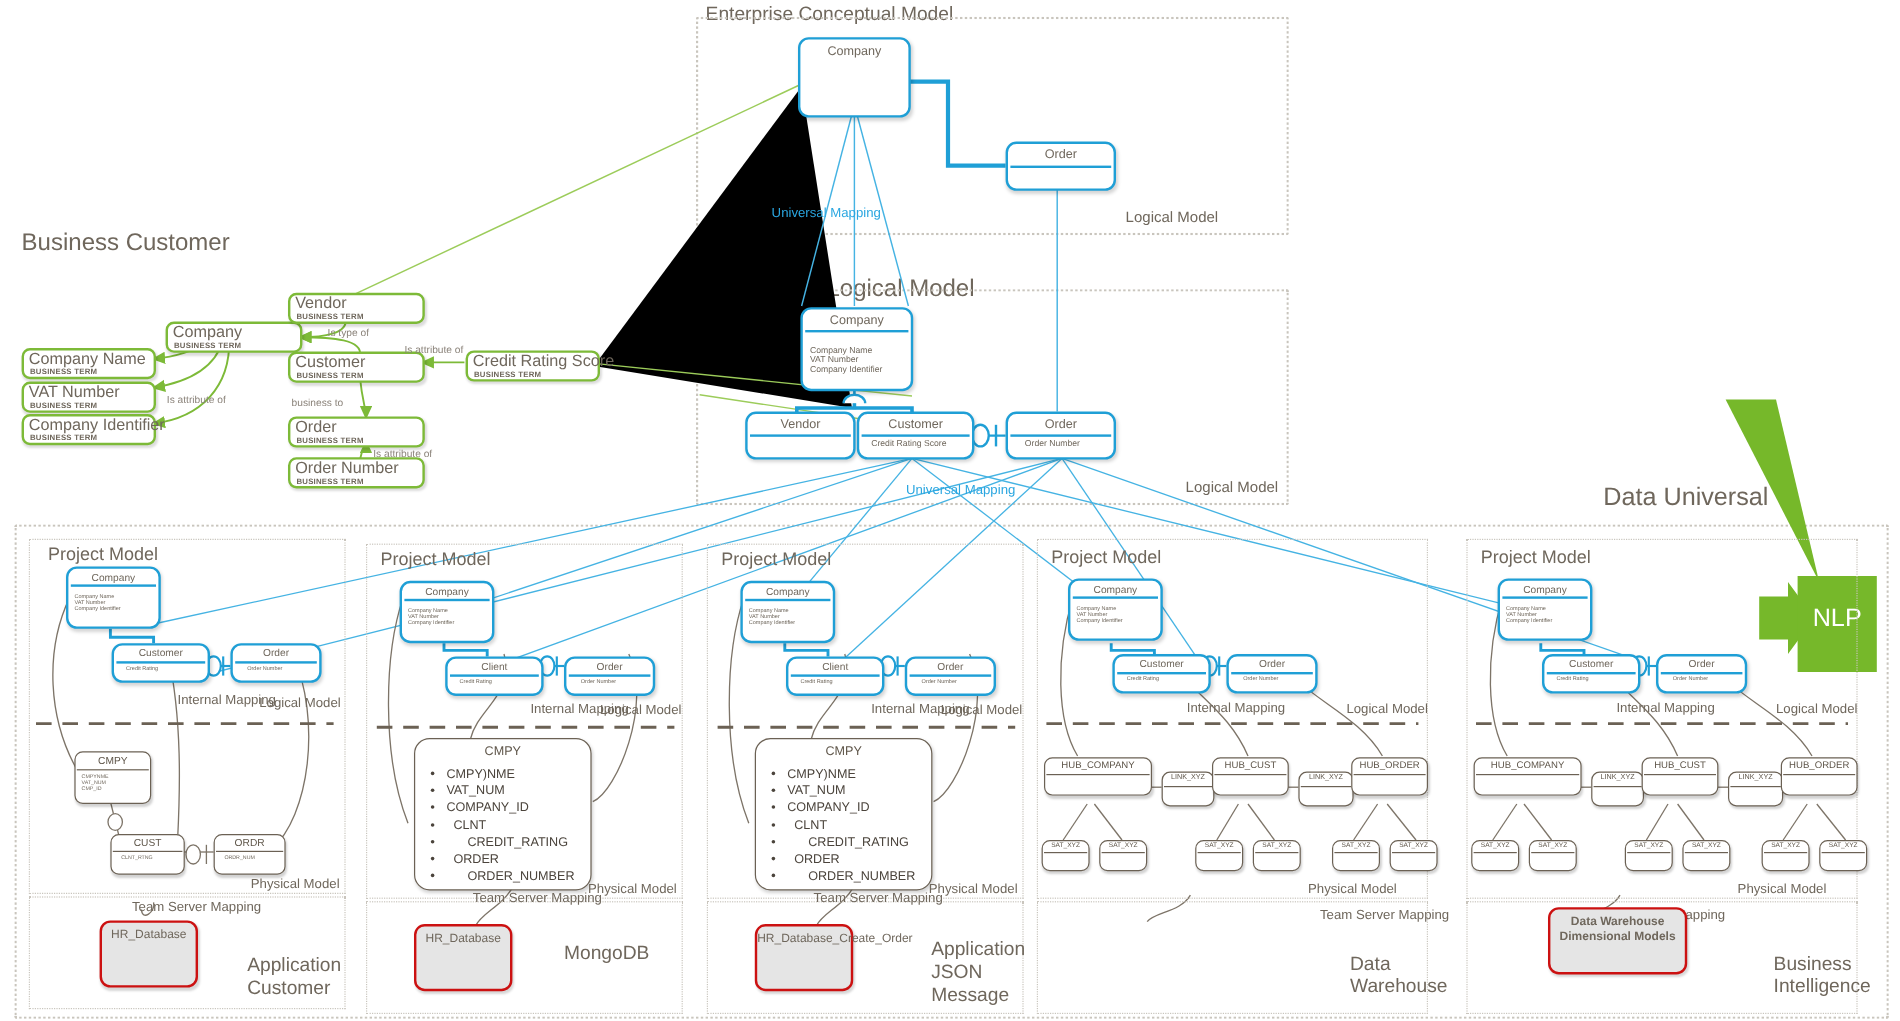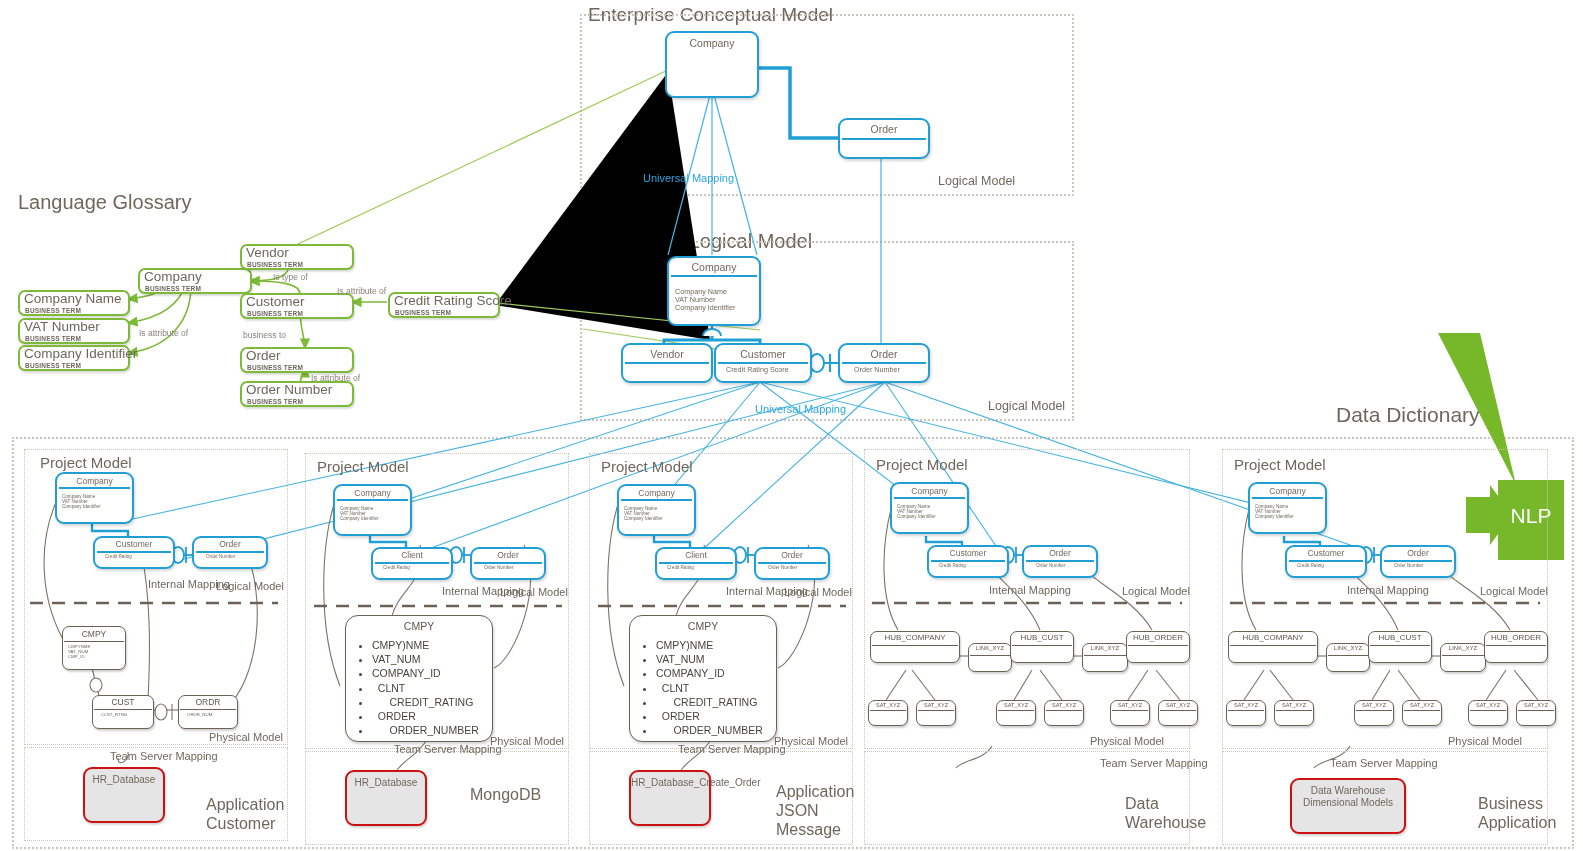--- a/index.html
+++ b/index.html
@@ -9,21 +9,21 @@
   svg.layer{position:absolute;left:0;top:0;width:1583px;height:851px;pointer-events:none;}
   .abs{position:absolute;}
 
   
   #title{left:14px;top:2px;width:500px;font-size:31px;line-height:1.24;
          font-weight:bold;color:#18a0d8;}
 
   
   .caption{color:#6f675c;font-weight:normal;}
   #cap-glossary{left:18px;top:191px;font-size:20px;}
-  #cap-concept{left:588px;top:4px;font-size:19px;}
+  #cap-concept{left:588px;top:4px;font-size:16px;}
   #cap-elm{left:592px;top:230px;font-size:20px;}
   #cap-datadict{left:1336px;top:403px;font-size:21px;}
 
   
   .dotted{position:absolute;border:2px dotted #c9c5bd;border-radius:2px;}
   .dotted-thin{position:absolute;border:1px dotted #c9c5bd;}
 
   
   .bterm{position:absolute;border:2px solid #7dba38;border-radius:7px;background:#fff;
          box-shadow:1px 2px 2px rgba(0,0,0,.14);}
@@ -74,24 +74,24 @@
        box-sizing:border-box;}
   #nlp-box{position:absolute;left:1498px;top:480px;width:66px;height:80px;background:#76b82a;}
   #nlp-box .t{position:absolute;left:0;right:0;top:24px;text-align:center;color:#fff;font-size:21px;}
 </style>
 </head>
 <body>
 
 <div class="canvas">
 
 
-  <div class="abs caption" id="cap-glossary">Language Glossary</div>
+  <div class="abs caption" id="cap-glossary">Business Customer</div>
   <div class="abs caption" id="cap-concept">Enterprise Conceptual Model</div>
   <div class="abs caption" id="cap-elm">Enterprise Logical Model</div>
-  <div class="abs caption" id="cap-datadict">Data Dictionary</div>
+  <div class="abs caption" id="cap-datadict">Data Universal</div>
 
   <div class="dotted" style="left:580px;top:14px;width:490px;height:178px;"></div>
   <div class="dotted" style="left:580px;top:241px;width:490px;height:176px;"></div>
   <div class="dotted" style="left:12px;top:437px;width:1558px;height:408px;"></div>
 
   <svg class="layer" viewBox="0 0 1583 851">
     <defs>
       <marker id="ga" markerWidth="7" markerHeight="7" refX="6" refY="3.2" orient="auto">
         <path d="M0,0 L7,3.2 L0,6.4 z" fill="#7dba38"></path>
       </marker>
@@ -610,18 +610,18 @@
   <div class="pent" style="left:1468px;top:700px;width:38px;height:24px;">
     <div class="hd" style="top:1px;font-size:5.5px;">SAT_XYZ</div>
     <div class="div" style="top:9px;"></div>
   </div>
   <div class="pent" style="left:1516px;top:700px;width:38px;height:24px;">
     <div class="hd" style="top:1px;font-size:5.5px;">SAT_XYZ</div>
     <div class="div" style="top:9px;"></div>
   </div>
   <div class="corner" style="left:1448px;top:735px;font-size:11px;">Physical Model</div>
   <div class="smLbl" style="left:1330px;top:757px;width:76px;">Team Server Mapping</div>
-  <div class="dsrc" style="left:1290px;top:778px;width:112px;height:52px;">
+  <div class="dsrc" style="left:1290px;top:756px;width:112px;height:52px;font-weight:bold;">
     <div class="t">Data Warehouse Dimensional Models</div>
   </div>
-  <div class="bigcorner" style="left:1478px;top:794px;width:90px;">Business Application</div>
+  <div class="bigcorner" style="left:1478px;top:794px;width:90px;">Business Intelligence</div>
 
 </div>
 
 </body></html>

